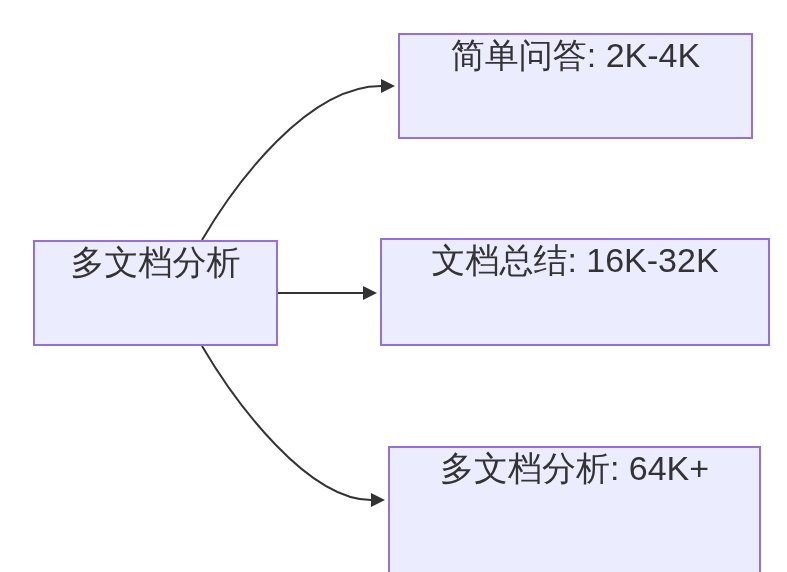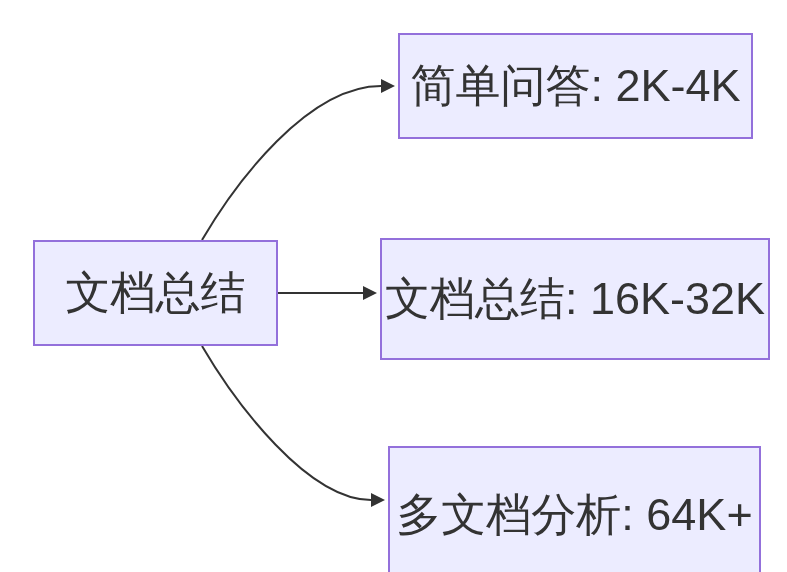--- a/index.html
+++ b/index.html
@@ -26,52 +26,52 @@
     stroke-width: 2;
   }
   .arrowhead-shape {
     fill: var(--edge-color, #333333);
     stroke: none;
   }
   .node {
     position: absolute;
     box-sizing: border-box;
     display: flex;
-    align-items: center;
+    align-items: flex-start;
     justify-content: center;
     background: var(--node-fill, #ECECFF);
     border: 2px solid var(--node-border, #9370DB);
     color: var(--text-color, #333333);
-    font-size: 45px;
+    font-size: 34px;
     line-height: 1.2;
     white-space: nowrap;
   }
   .node-root    { left: 33px;  top: 240px; width: 245px; height: 106px; }
   .node-child-0 { left: 398px; top: 33px;  width: 355px; height: 106px; }
-  .node-child-1 { left: 380px; top: 238px; width: 390px; height: 122px; }
+  .node-child-1 { left: 380px; top: 238px; width: 390px; height: 108px; }
   .node-child-2 { left: 388px; top: 446px; width: 373px; height: 138px; }
 </style>
 </head>
 <body>
 
 <div class="canvas">
 
   <svg class="edges" width="787" height="572" viewBox="0 0 787 572" aria-hidden="true">
     <defs>
       <marker id="arrowhead" viewBox="0 0 10 10" refX="0" refY="5" markerUnits="userSpaceOnUse" markerWidth="17" markerHeight="14" orient="auto">
         <path class="arrowhead-shape" d="M 0 0 L 10 5 L 0 10 z"></path>
       </marker>
     </defs>
     <path class="edge" d="M 202 240 C 236 182, 308 86, 381 86" marker-end="url(#arrowhead)"></path>
     <path class="edge" d="M 278 293 L 363 293" marker-end="url(#arrowhead)"></path>
     <path class="edge" d="M 202 346 C 236 404, 308 500, 371 500" marker-end="url(#arrowhead)"></path>
   </svg>
 
   <div class="node node-root">
-    <span>文档总结</span>
+    <span>多文档分析</span>
   </div>
 
   <div class="node node-child-0">
     <span>简单问答: 2K-4K</span>
   </div>
 
   <div class="node node-child-1">
     <span>文档总结: 16K-32K</span>
   </div>
 

